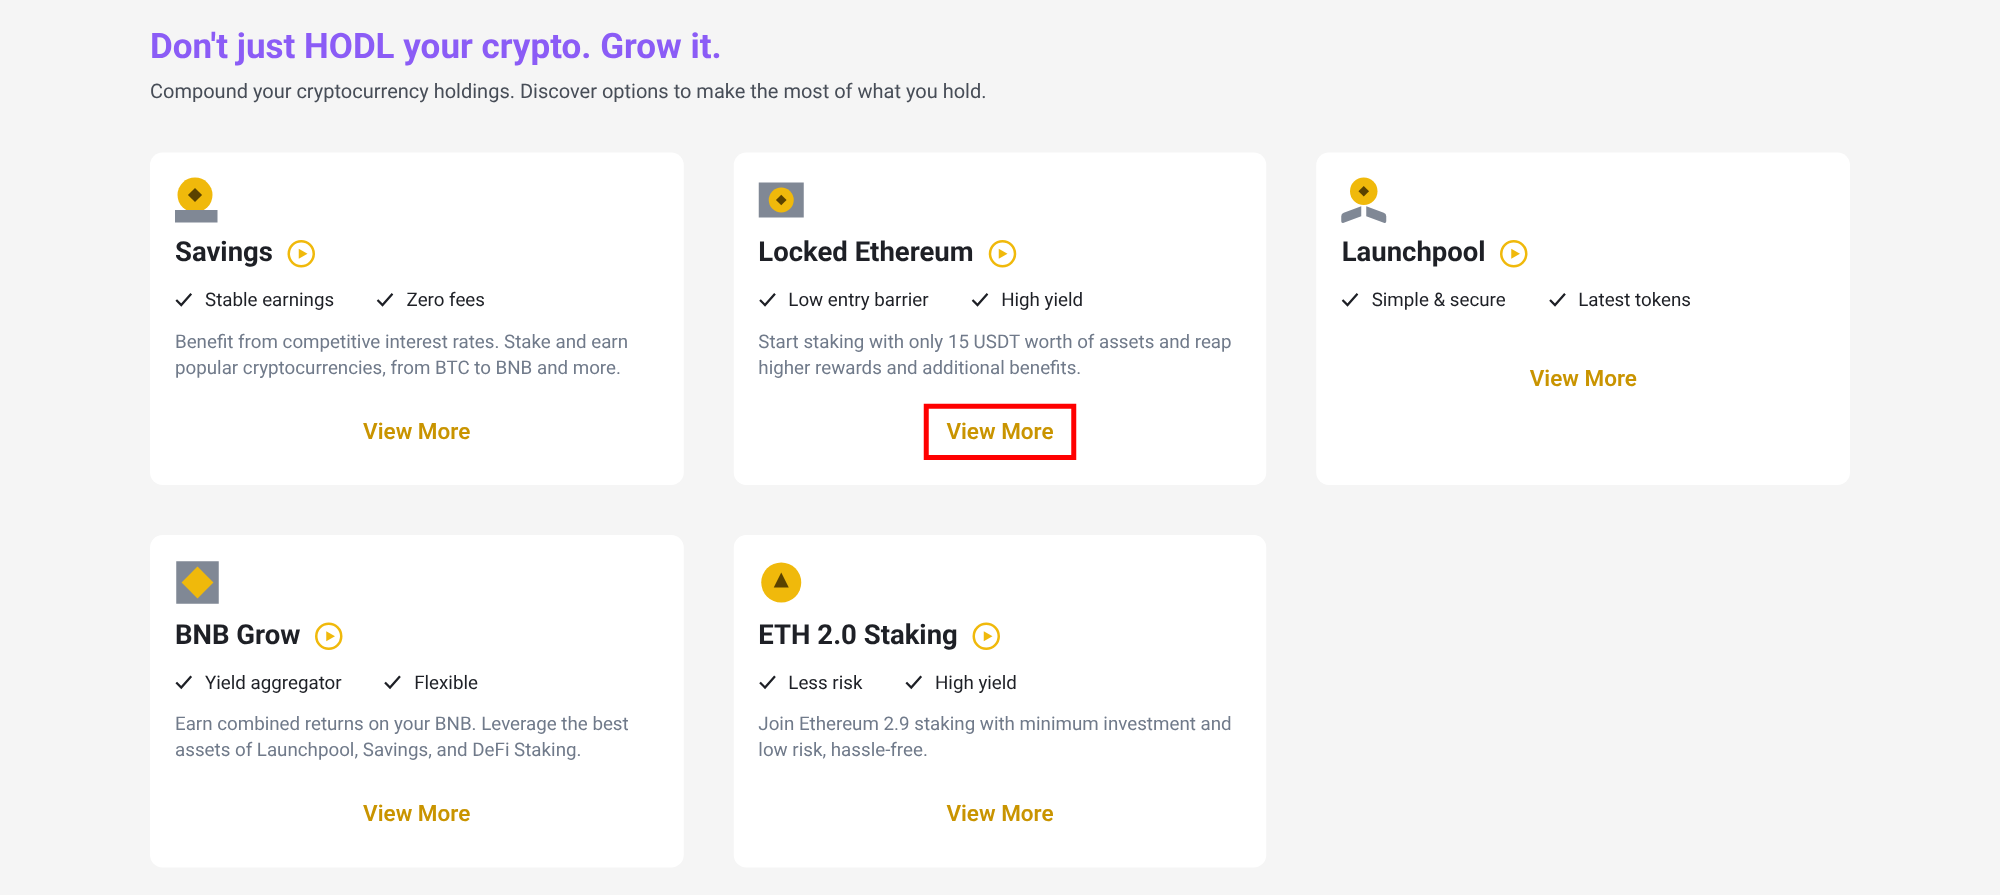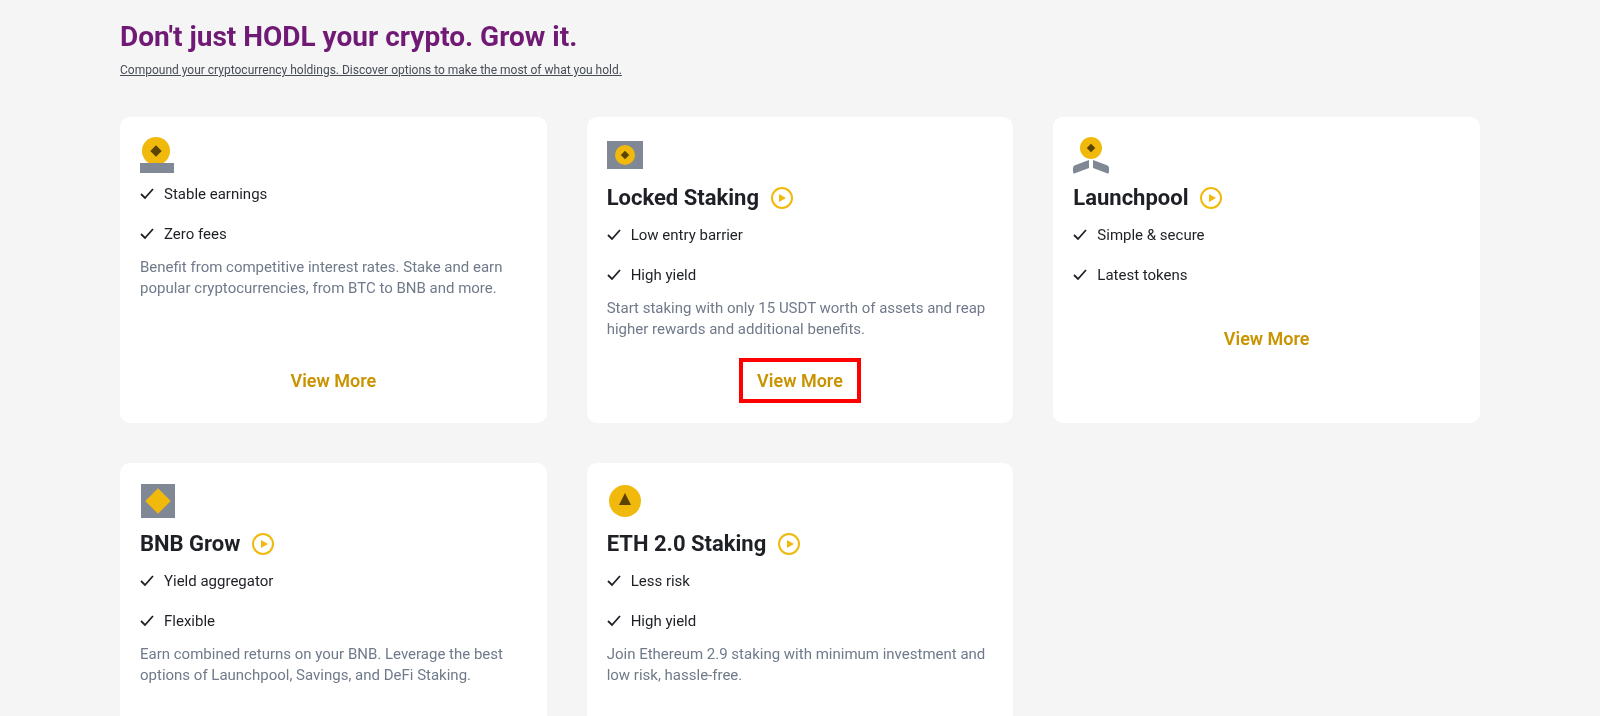--- a/index.html
+++ b/index.html
@@ -10,28 +10,27 @@
     width: 1600px;
     height: 716px;
     overflow: hidden;
   }
   .page {
     padding: 20px 120px 40px 120px;
   }
   .heading {
     font-size: 28px;
     font-weight: 700;
-    color: #701a75;
+    color: #8b5cf6;
     margin-bottom: 10px;
   }
   .subheading {
-    font-size: 12px;
+    font-size: 16px;
     color: #474d57;
     margin-bottom: 40px;
-    text-decoration: underline;
   }
   .grid {
     display: grid;
     grid-template-columns: repeat(3, 1fr);
     gap: 40px;
   }
   .card {
     background: #fff;
     border-radius: 10px;
     padding: 20px 20px 20px 20px;
@@ -70,23 +69,22 @@
     display: block;
     width: 0;
     height: 0;
     border-left: 7px solid #f0b90b;
     border-top: 4.5px solid transparent;
     border-bottom: 4.5px solid transparent;
     margin-left: 2px;
   }
   .features {
     display: flex;
-    gap: 22px;
+    gap: 34px;
     margin-bottom: 14px;
-    flex-direction: column;
   }
   .feature {
     display: flex;
     align-items: center;
     gap: 10px;
     font-size: 15px;
     color: #1e2026;
   }
   .check {
     width: 14px;
@@ -190,20 +188,24 @@
   <h1 class="heading">Don't just HODL your crypto. Grow it.</h1>
   <p class="subheading">Compound your cryptocurrency holdings. Discover options to make the most of what you hold.</p>
 
   <div class="grid">
 
     <div class="card">
       <div class="card-icon icon-savings">
         <div class="coin"></div>
           <div class="slot"></div>
       </div>
+      <div class="card-title-row">
+        <div class="card-title">Savings</div>
+        <div class="play-circle"></div>
+      </div>
       <div class="features">
         <div class="feature">
           <span class="check">
               <svg viewBox="0 0 14 14">
                 <path d="M1 7 L5 11 L13 2" stroke="#1e2026" stroke-width="1.8" fill="none"></path>
               </svg>
             </span>
           <span>Stable earnings</span>
         </div>
         <div class="feature">
@@ -220,21 +222,21 @@
         <a class="view-more">View More</a>
       </div>
     </div>
 
     <div class="card">
       <div class="card-icon icon-locked">
         <div class="box"></div>
           <div class="coin"></div>
       </div>
       <div class="card-title-row">
-        <div class="card-title">Locked Staking</div>
+        <div class="card-title">Locked Ethereum</div>
         <div class="play-circle"></div>
       </div>
       <div class="features">
         <div class="feature">
           <span class="check">
               <svg viewBox="0 0 14 14">
                 <path d="M1 7 L5 11 L13 2" stroke="#1e2026" stroke-width="1.8" fill="none"></path>
               </svg>
             </span>
           <span>Low entry barrier</span>
@@ -307,21 +309,21 @@
         </div>
         <div class="feature">
           <span class="check">
               <svg viewBox="0 0 14 14">
                 <path d="M1 7 L5 11 L13 2" stroke="#1e2026" stroke-width="1.8" fill="none"></path>
               </svg>
             </span>
           <span>Flexible</span>
         </div>
       </div>
-      <p class="card-desc">Earn combined returns on your BNB. Leverage the best options of Launchpool, Savings, and DeFi Staking.</p>
+      <p class="card-desc">Earn combined returns on your BNB. Leverage the best assets of Launchpool, Savings, and DeFi Staking.</p>
       <div class="view-more-wrap">
         <a class="view-more">View More</a>
       </div>
     </div>
 
     <div class="card">
       <div class="card-icon icon-eth">
         <div class="circle"></div>
       </div>
       <div class="card-title-row">

